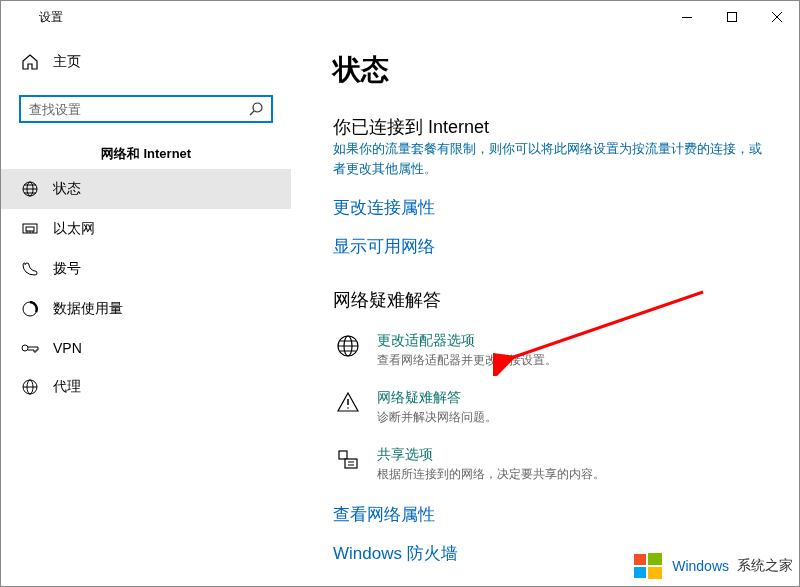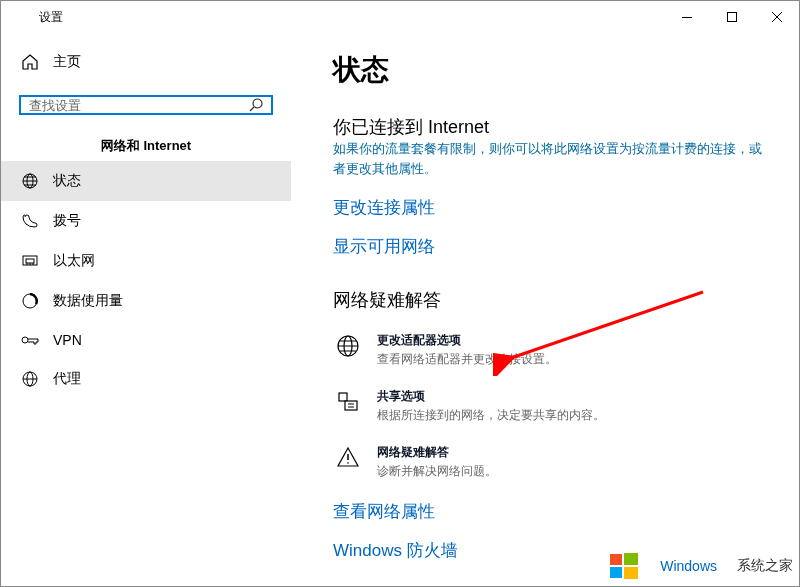--- a/index.html
+++ b/index.html
@@ -10,47 +10,47 @@
     .titlebar-right { display: flex; }
     .win-btn { width: 45px; height: 32px; display: flex; align-items: center; justify-content: center; font-size: 10px; color: #000; }
     
     .content { display: flex; height: calc(100% - 32px); }
     
     .sidebar { width: 290px; padding-top: 10px; }
     .home-row { display: flex; align-items: center; padding: 10px 20px; gap: 14px; }
     .home-row .icon-wrap { width: 18px; display: flex; justify-content: center; }
     .home-row span { font-size: 14px; text-align: center; }
     
-    .search-box { margin: 14px 18px 0 18px; border: 2px solid #0078d7; height: 20px; display: flex; align-items: center; padding: 4px 8px; justify-content: space-between; }
+    .search-box { margin: 14px 18px 0 18px; border: 2px solid #0078d7; height: 28px; display: flex; align-items: center; padding: 4px 8px; justify-content: space-between; }
     .search-box input { border: none; outline: none; font-size: 13px; width: 90%; background: transparent; }
     .search-box input::placeholder { color: #666; }
     .search-icon { color: #333; font-size: 14px; transform: scaleX(-1); }
     
     .section-header { margin: 22px 18px 6px 18px; font-size: 13px; font-weight: 600; color: #000; text-align: center; }
     
     .nav-item { display: flex; align-items: center; padding: 11px 20px; gap: 14px; font-size: 14px; color: #000; }
     .nav-item .icon-wrap { width: 18px; display: flex; justify-content: center; align-items: center; }
     .nav-item.active { background: #e6e6e6; }
     
     .main { flex: 1; padding: 18px 30px 0 42px; overflow: hidden; }
     .page-title { font-size: 28px; font-weight: 600; margin-bottom: 26px; }
     .sub-title { font-size: 18px; font-weight: 400; }
     .desc { font-size: 13px; color: #0369a1; line-height: 1.5; margin-bottom: 18px; }
     .link { color: #0067c0; font-size: 17px; display: block; margin-bottom: 16px; }
     
     .section-title { font-size: 18px; font-weight: 400; margin-top: 30px; margin-bottom: 20px; }
     
     .setting-row { display: flex; gap: 14px; margin-bottom: 20px; }
     .setting-row .row-icon { width: 30px; display: flex; justify-content: center; padding-top: 2px; }
-    .setting-row .row-text .row-title { font-size: 12px; color: #0f172a; font-weight: bold; }
+    .setting-row .row-text .row-title { font-size: 14px; color: #0f766e; }
     .setting-row .row-text .row-desc { font-size: 12px; color: #666; margin-top: 2px; }
     
     .arrow { position: absolute; left: 492px; top: 285px; pointer-events: none; }
     
-    .watermark { position: absolute; right: 6px; bottom: 4px; display: flex; align-items: center; gap: 20px; font-size: 14px; }
+    .watermark { position: absolute; right: 6px; bottom: 4px; display: flex; align-items: center; gap: 8px; font-size: 14px; }
     .watermark .wm-text { color: #0067c0; font-weight: 500; }
     .watermark .wm-text2 { color: #333; }
     
     .wm-logo { width: 32px; height: 32px; }
     
     svg { display: block; }
   </style>
 </head>
 <body>
 
@@ -105,35 +105,35 @@
             <ellipse cx="8" cy="8" rx="3" ry="7" fill="none" stroke="#000" stroke-width="1"></ellipse>
             <path d="M1 8 H15 M2 4 H14 M2 12 H14" stroke="#000" stroke-width="1"></path>
           </svg>
       </span>
       <span>状态</span>
     </div>
 
     <div class="nav-item">
       <span class="icon-wrap">
         <svg width="16" height="16" viewBox="0 0 16 16">
-            <path d="M3 4 Q3 2 5 2 Q7 2 7 4 Q7 6 9 8 Q11 10 13 10 Q15 10 15 12 Q15 14 13 14 Q7 14 4 11 Q1 8 1 4 Q1 2 3 2" fill="none" stroke="#000" stroke-width="1"></path>
-          </svg>
-      </span>
-      <span>拨号</span>
-    </div>
-
-    <div class="nav-item">
-      <span class="icon-wrap">
-        <svg width="16" height="16" viewBox="0 0 16 16">
             <rect x="1" y="3" width="14" height="9" fill="none" stroke="#000" stroke-width="1"></rect>
             <rect x="4" y="6" width="8" height="4" fill="none" stroke="#000" stroke-width="1"></rect>
             <path d="M5 10 V12 M8 10 V12 M11 10 V12" stroke="#000" stroke-width="1"></path>
           </svg>
       </span>
       <span>以太网</span>
+    </div>
+
+    <div class="nav-item">
+      <span class="icon-wrap">
+        <svg width="16" height="16" viewBox="0 0 16 16">
+            <path d="M3 4 Q3 2 5 2 Q7 2 7 4 Q7 6 9 8 Q11 10 13 10 Q15 10 15 12 Q15 14 13 14 Q7 14 4 11 Q1 8 1 4 Q1 2 3 2" fill="none" stroke="#000" stroke-width="1"></path>
+          </svg>
+      </span>
+      <span>拨号</span>
     </div>
 
     <div class="nav-item">
       <span class="icon-wrap">
         <svg width="16" height="16" viewBox="0 0 16 16">
             <circle cx="8" cy="8" r="7" fill="none" stroke="#000" stroke-width="1"></circle>
             <path d="M8 1 A7 7 0 0 1 14 11" fill="none" stroke="#000" stroke-width="2.5"></path>
           </svg>
       </span>
       <span>数据使用量</span>
@@ -180,42 +180,42 @@
       </div>
       <div class="row-text">
         <div class="row-title">更改适配器选项</div>
         <div class="row-desc">查看网络适配器并更改连接设置。</div>
       </div>
     </div>
 
     <div class="setting-row">
       <div class="row-icon">
         <svg width="24" height="24" viewBox="0 0 24 24">
+            <path d="M12 2 L22 20 L2 20 Z" fill="none" stroke="#000" stroke-width="1.2"></path>
+            <path d="M12 8 V14" stroke="#000" stroke-width="1.5"></path>
+            <circle cx="12" cy="17" r="0.8" fill="#000"></circle>
+          </svg>
+      </div>
+      <div class="row-text">
+        <div class="row-title">网络疑难解答</div>
+        <div class="row-desc">诊断并解决网络问题。</div>
+      </div>
+    </div>
+
+    <div class="setting-row">
+      <div class="row-icon">
+        <svg width="24" height="24" viewBox="0 0 24 24">
             <rect x="3" y="3" width="8" height="8" fill="none" stroke="#000" stroke-width="1.2"></rect>
             <rect x="9" y="11" width="12" height="9" fill="#fff" stroke="#000" stroke-width="1.2"></rect>
             <path d="M12 14 H18 M12 17 H18" stroke="#000" stroke-width="1"></path>
           </svg>
       </div>
       <div class="row-text">
         <div class="row-title">共享选项</div>
         <div class="row-desc">根据所连接到的网络，决定要共享的内容。</div>
-      </div>
-    </div>
-
-    <div class="setting-row">
-      <div class="row-icon">
-        <svg width="24" height="24" viewBox="0 0 24 24">
-            <path d="M12 2 L22 20 L2 20 Z" fill="none" stroke="#000" stroke-width="1.2"></path>
-            <path d="M12 8 V14" stroke="#000" stroke-width="1.5"></path>
-            <circle cx="12" cy="17" r="0.8" fill="#000"></circle>
-          </svg>
-      </div>
-      <div class="row-text">
-        <div class="row-title">网络疑难解答</div>
-        <div class="row-desc">诊断并解决网络问题。</div>
       </div>
     </div>
 
     <a class="link">查看网络属性</a>
     <a class="link">Windows 防火墙</a>
   </div>
 </div>
 
 <svg class="arrow" width="220" height="90" viewBox="0 0 220 90">
   <defs>

